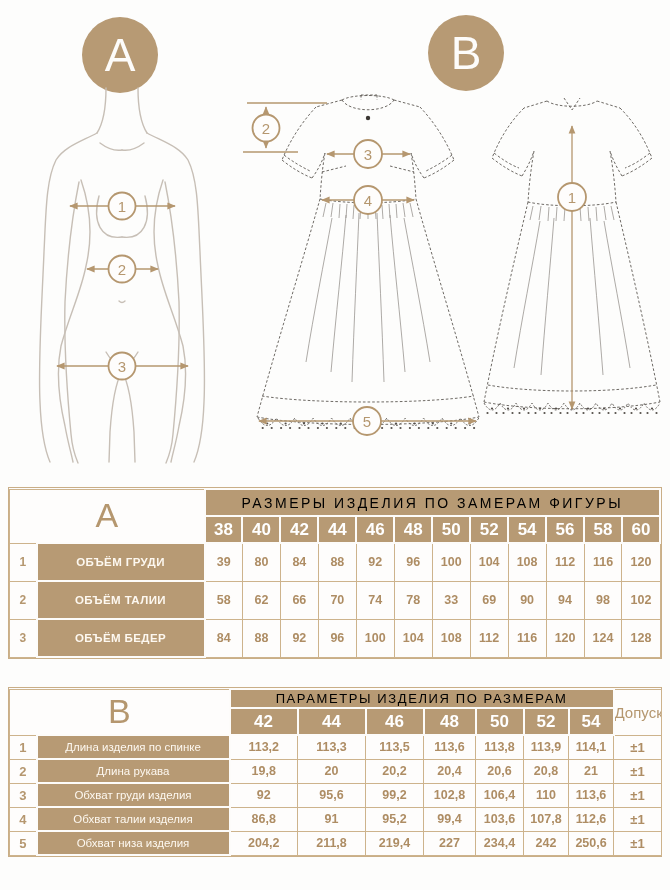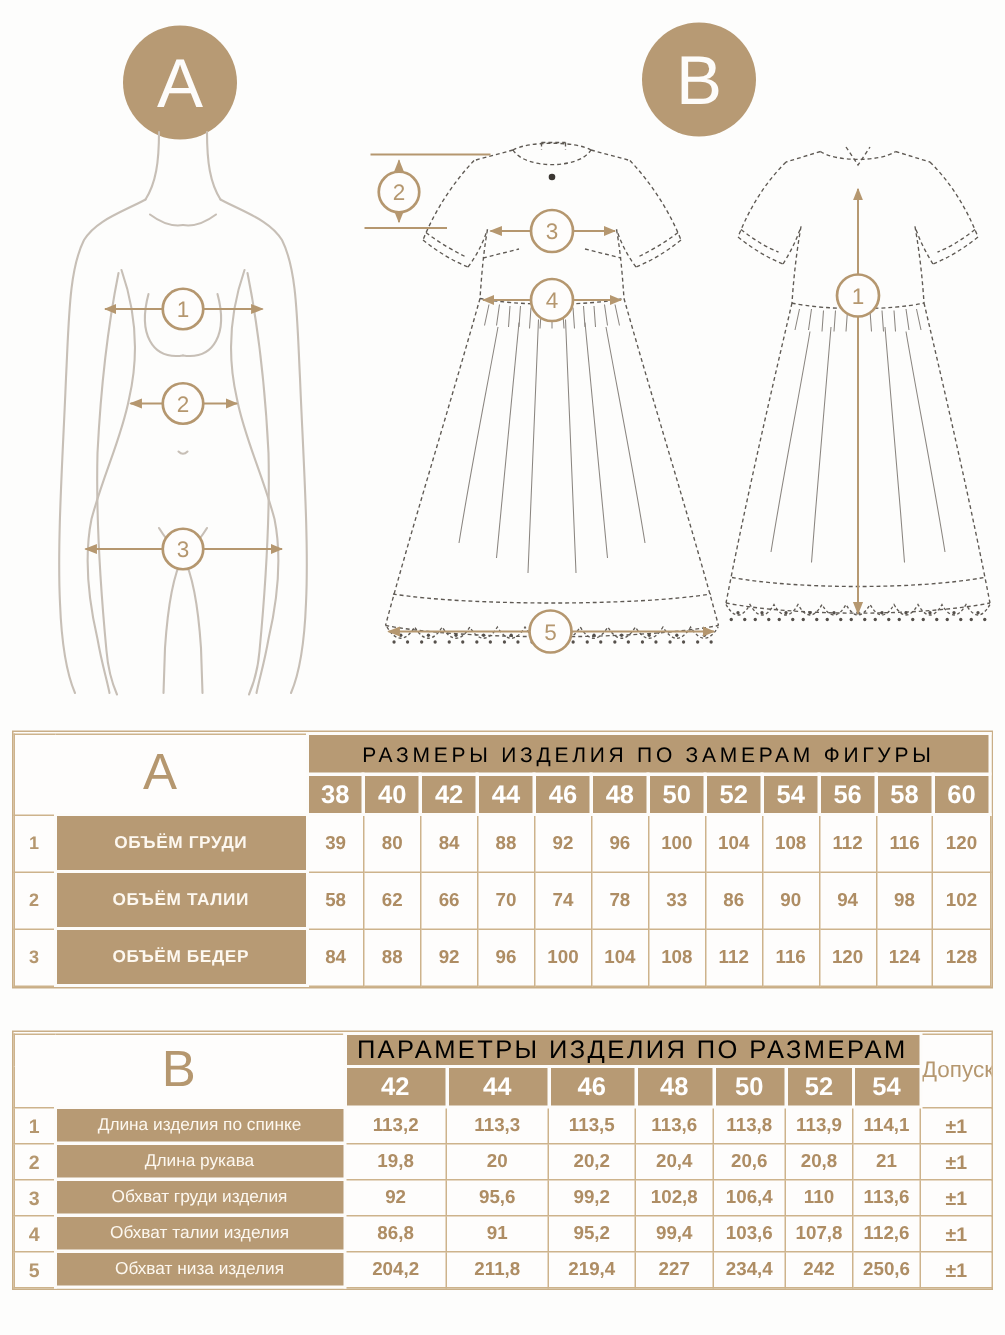--- a/index.html
+++ b/index.html
@@ -247,21 +247,21 @@
       <tr class="dA">
         <td class="num">2</td>
         <td class="tan rlabelA">ОБЪЁМ ТАЛИИ</td>
         <td class="val">58</td>
         <td class="val">62</td>
         <td class="val">66</td>
         <td class="val">70</td>
         <td class="val">74</td>
         <td class="val">78</td>
         <td class="val">33</td>
-        <td class="val">86</td>
+        <td class="val">69</td>
         <td class="val">90</td>
         <td class="val">94</td>
         <td class="val">98</td>
         <td class="val">102</td>
       </tr>
       <tr class="dA">
         <td class="num">3</td>
         <td class="tan rlabelA">ОБЪЁМ БЕДЕР</td>
         <td class="val">84</td>
         <td class="val">88</td>
@@ -290,21 +290,21 @@
           <col style="width:58px">
         <col style="width:52px">
           <col style="width:48px">
           <col style="width:45px">
           <col style="width:45px">
         <col style="width:48px">
       </colgroup>
       <tbody>
           <tr class="hB1">
         <td class="corner" rowspan="2" colspan="2">В</td>
-        <td class="tan hdr" colspan="7" style="font-size:17px;letter-spacing:1.6px;">ПАРАМЕТРЫ ИЗДЕЛИЯ ПО РАЗМЕРАМ</td>
+        <td class="tan hdr" colspan="7" style="font-size:13px;letter-spacing:1.6px;">ПАРАМЕТРЫ ИЗДЕЛИЯ ПО РАЗМЕРАМ</td>
         <td class="tolhdr" rowspan="2">Допуски</td>
       </tr>
       <tr class="hB2">
         <td class="tan size">42</td>
         <td class="tan size">44</td>
         <td class="tan size">46</td>
         <td class="tan size">48</td>
         <td class="tan size">50</td>
         <td class="tan size">52</td>
         <td class="tan size">54</td>

